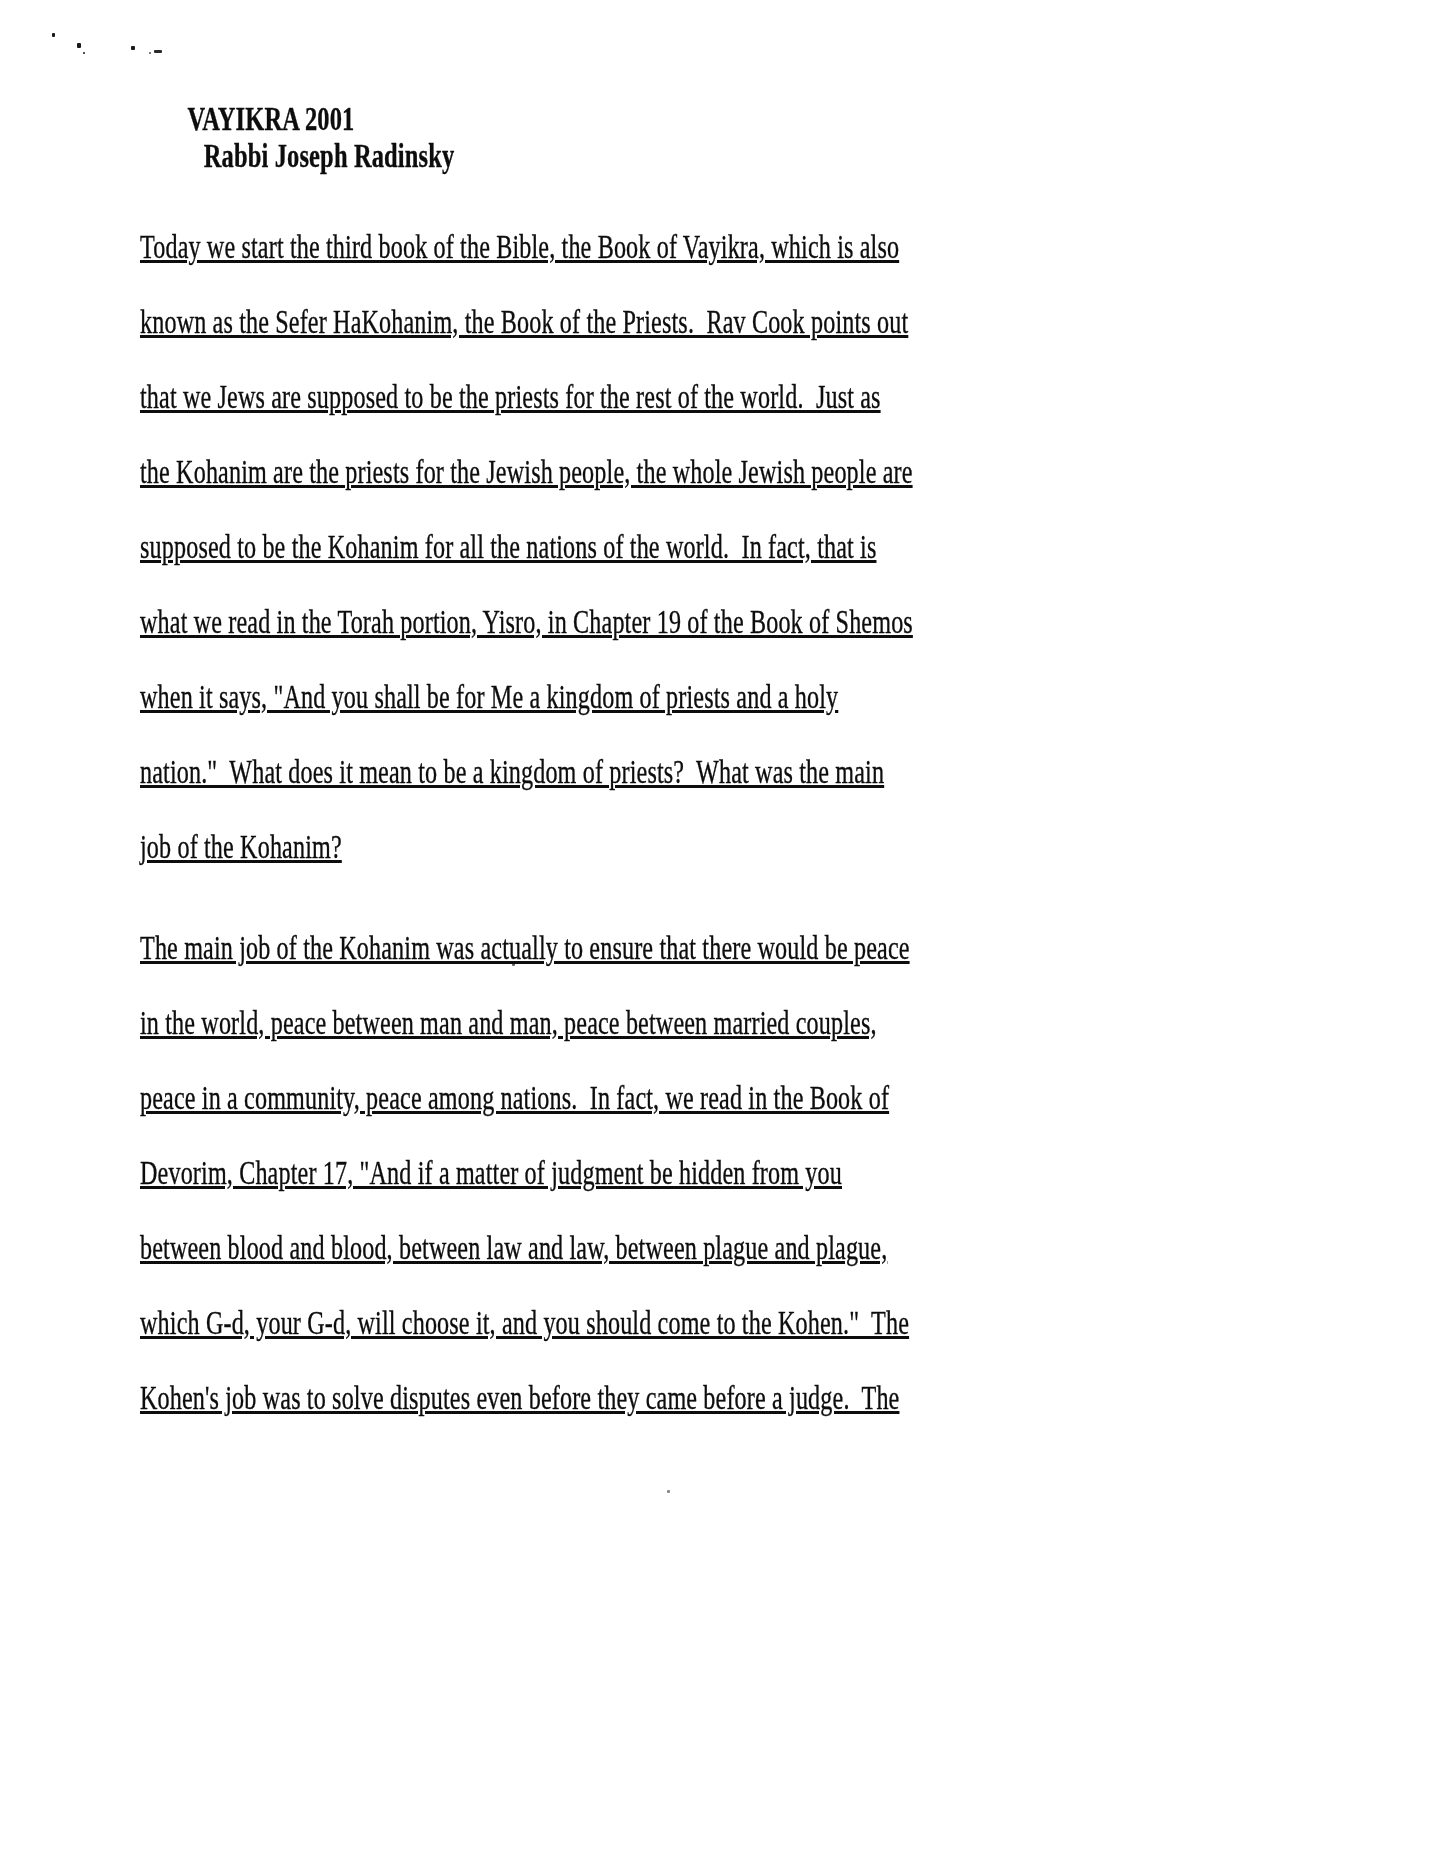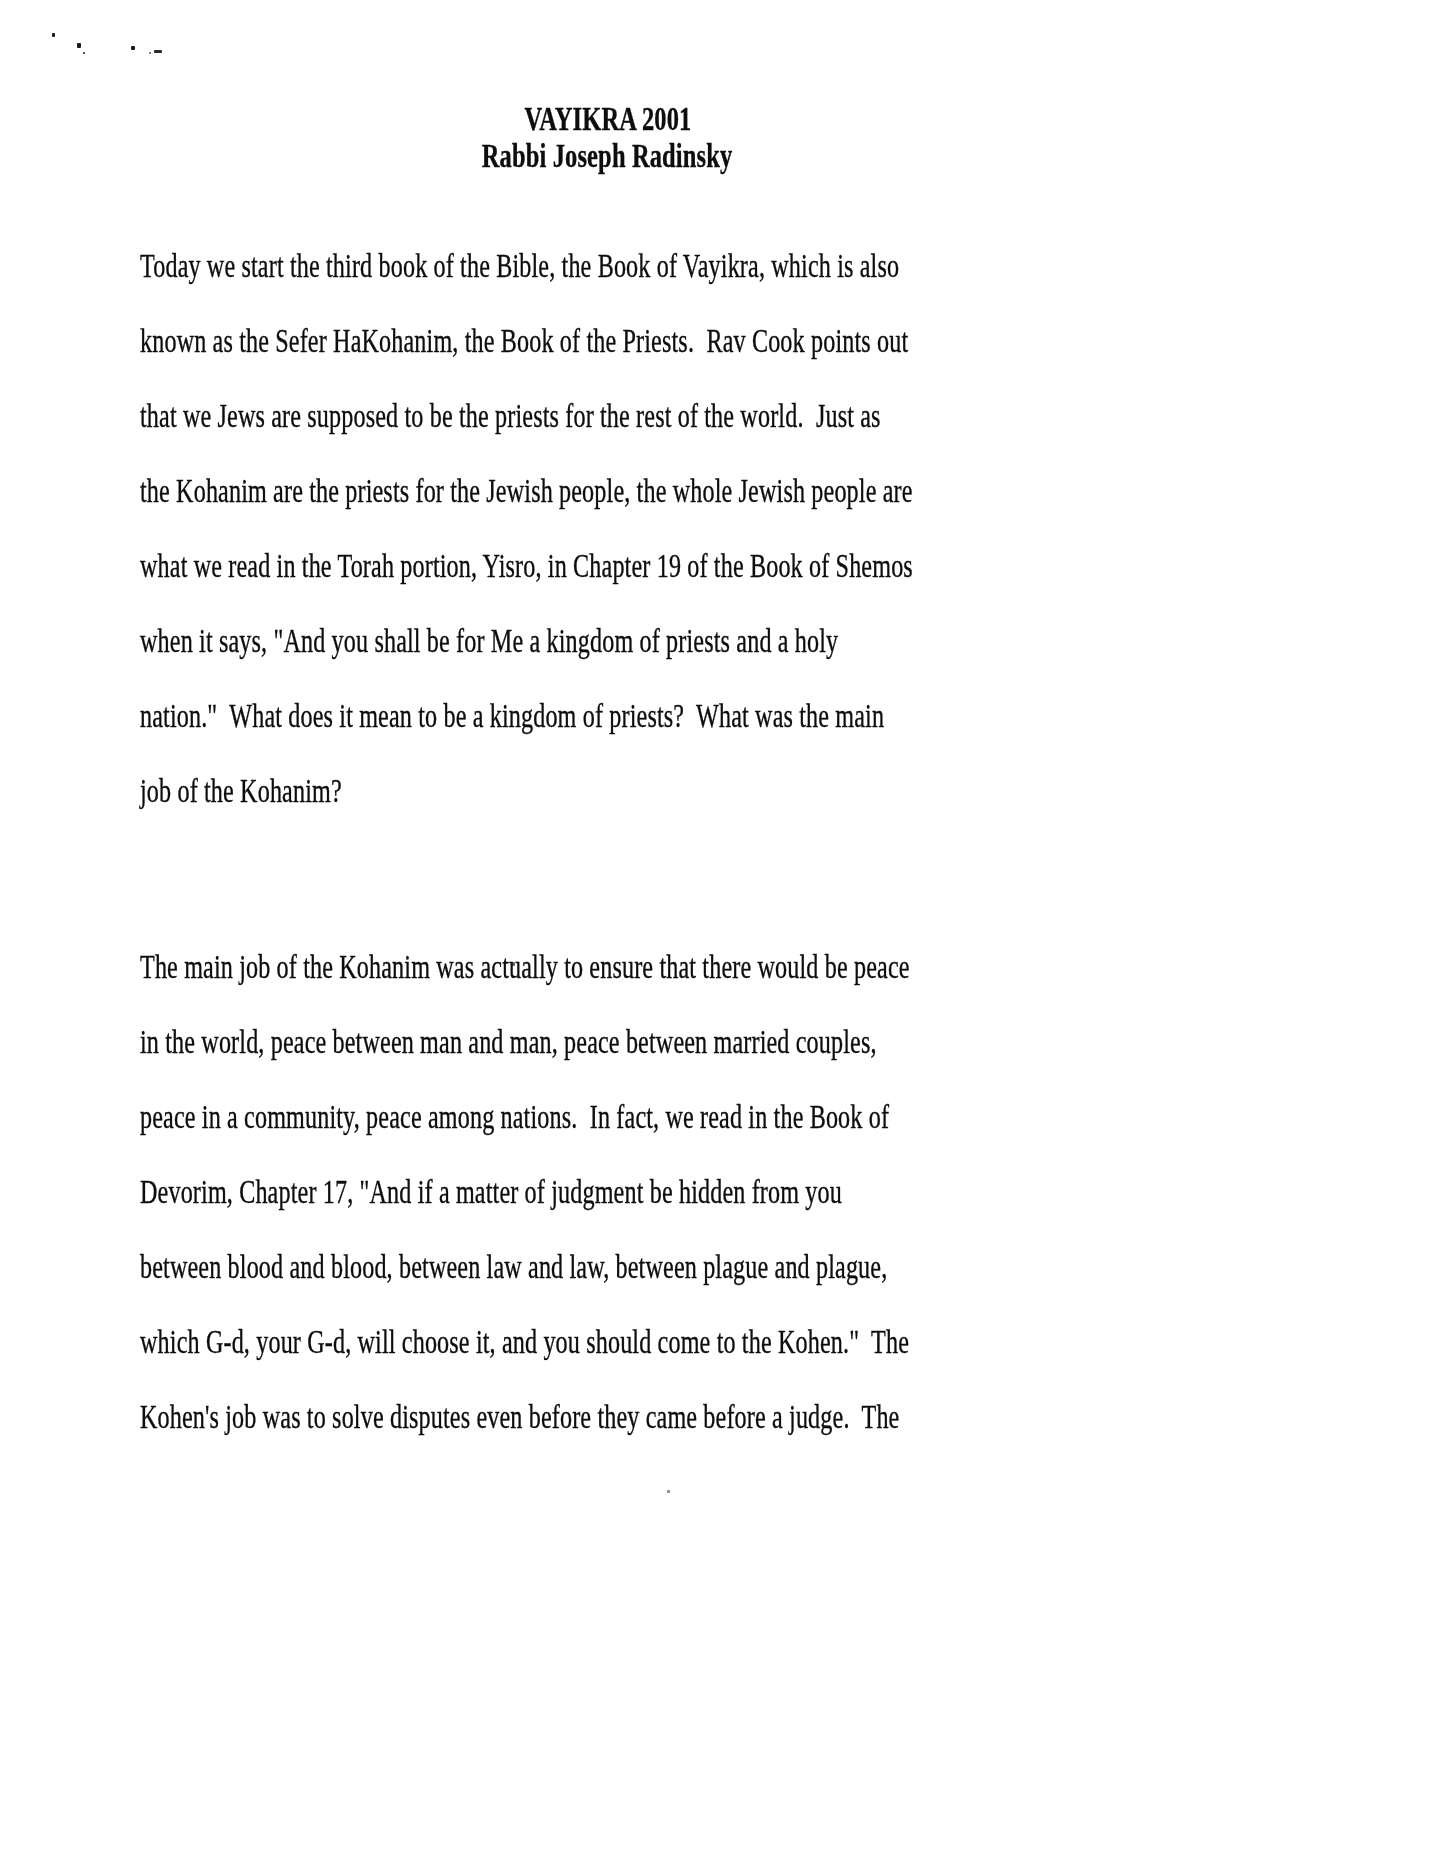--- a/index.html
+++ b/index.html
@@ -32,40 +32,40 @@
     transform: scaleX(0.71);
     transform-origin: 0 50%;
   }
   .tx-c {
     transform: scaleX(0.72);
     transform-origin: 50% 50%;
     font-weight: bold;
   }
   .title-block {
     position: absolute;
-    left: 140px;
+    left: 155px;
     top: 100px;
     width: 935px;
-    text-align: center;
   }
   .title-line {
     height: 37px;
     line-height: 37px;
   }
   .para {
     position: absolute;
     left: 140px;
     width: 1240px;
   }
   .para-1 { top: 228px; }
   .para-2 { top: 929px; }
   .line {
     height: 75px;
     display: flex;
-    align-items: center;
+    align-items: flex-start;
+    text-decoration: underline;
   }
   .speck {
     position: absolute;
     background: #1a1a1a;
     border-radius: 1px;
   }
   .speck.s1 { left: 52px;  top: 33px;   width: 3px; height: 4px; }
   .speck.s2 { left: 77px;  top: 43px;   width: 4px; height: 5px; }
   .speck.s3 { left: 83px;  top: 52px;   width: 2px; height: 2px; }
   .speck.s4 { left: 131px; top: 46px;   width: 4px; height: 4px; }
@@ -100,20 +100,23 @@
     <div class="line">
         <span class="tx">known as the Sefer HaKohanim, the Book of the Priests.  Rav Cook points out</span>
       </div>
     <div class="line">
         <span class="tx">that we Jews are supposed to be the priests for the rest of the world.  Just as</span>
       </div>
     <div class="line">
         <span class="tx">the Kohanim are the priests for the Jewish people, the whole Jewish people are</span>
       </div>
     <div class="line">
+        <span class="tx">supposed to be the Kohanim for all the nations of the world.  In fact, that is</span>
+      </div>
+    <div class="line">
         <span class="tx">what we read in the Torah portion, Yisro, in Chapter 19 of the Book of Shemos</span>
       </div>
     <div class="line">
         <span class="tx">when it says, "And you shall be for Me a kingdom of priests and a holy</span>
       </div>
     <div class="line">
         <span class="tx">nation."  What does it mean to be a kingdom of priests?  What was the main</span>
       </div>
     <div class="line">
         <span class="tx">job of the Kohanim?</span>

